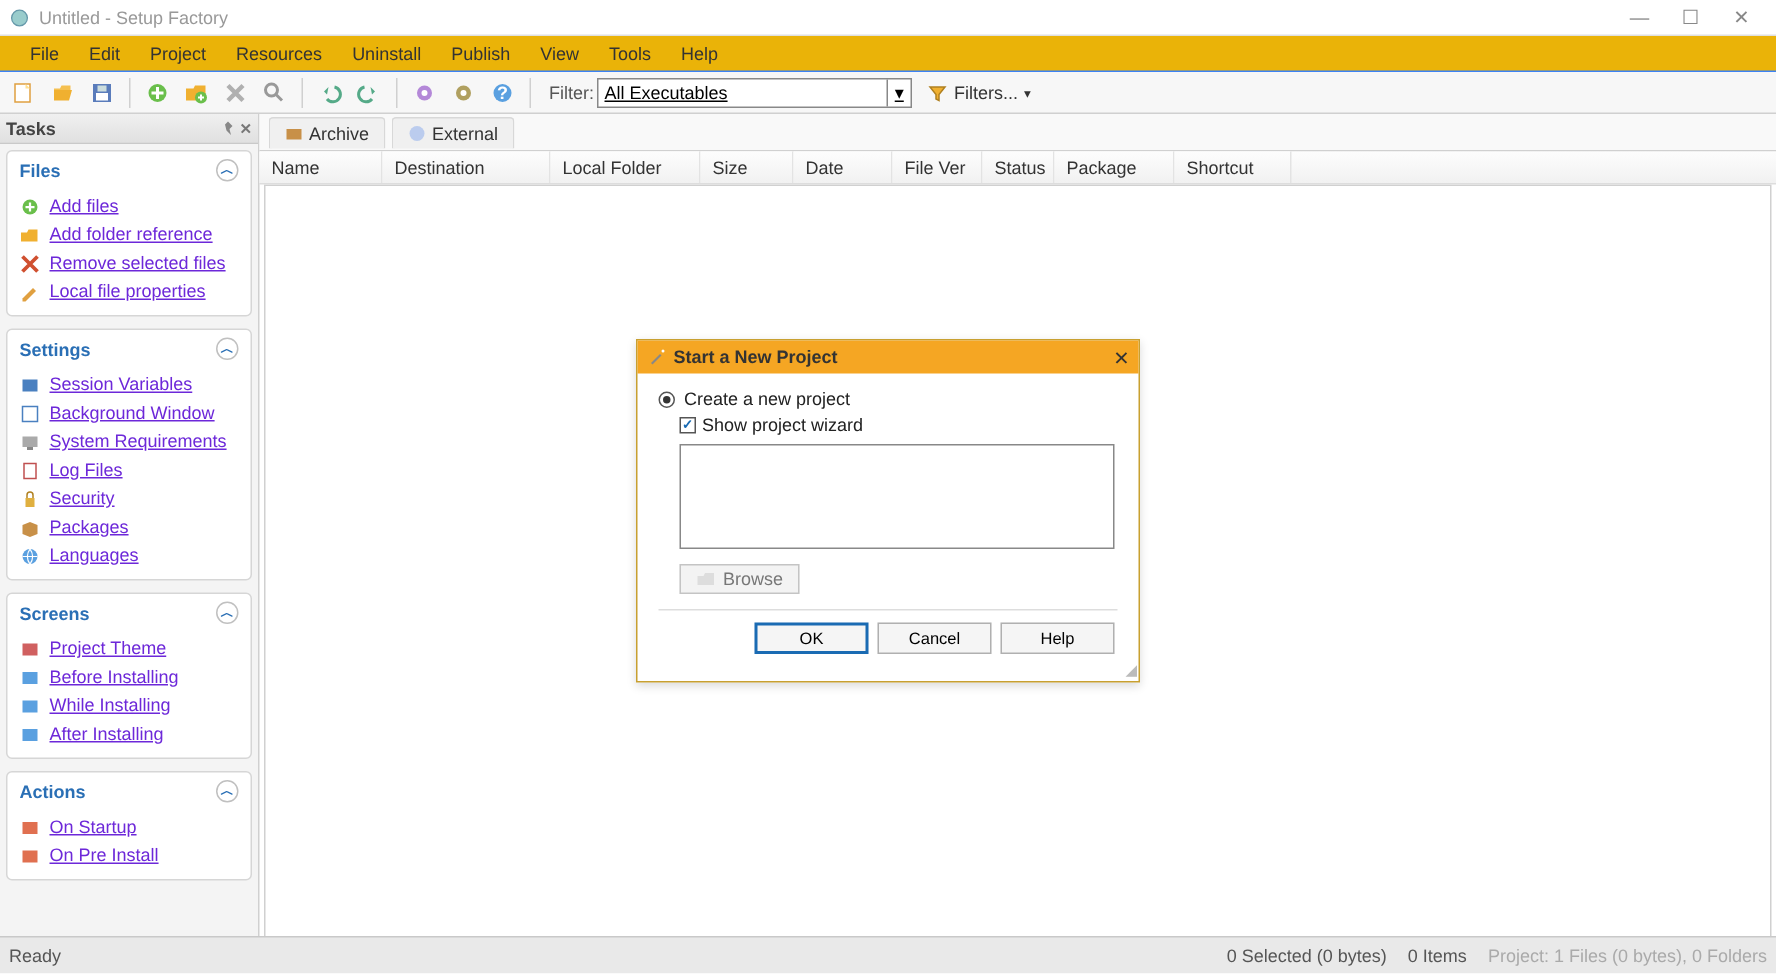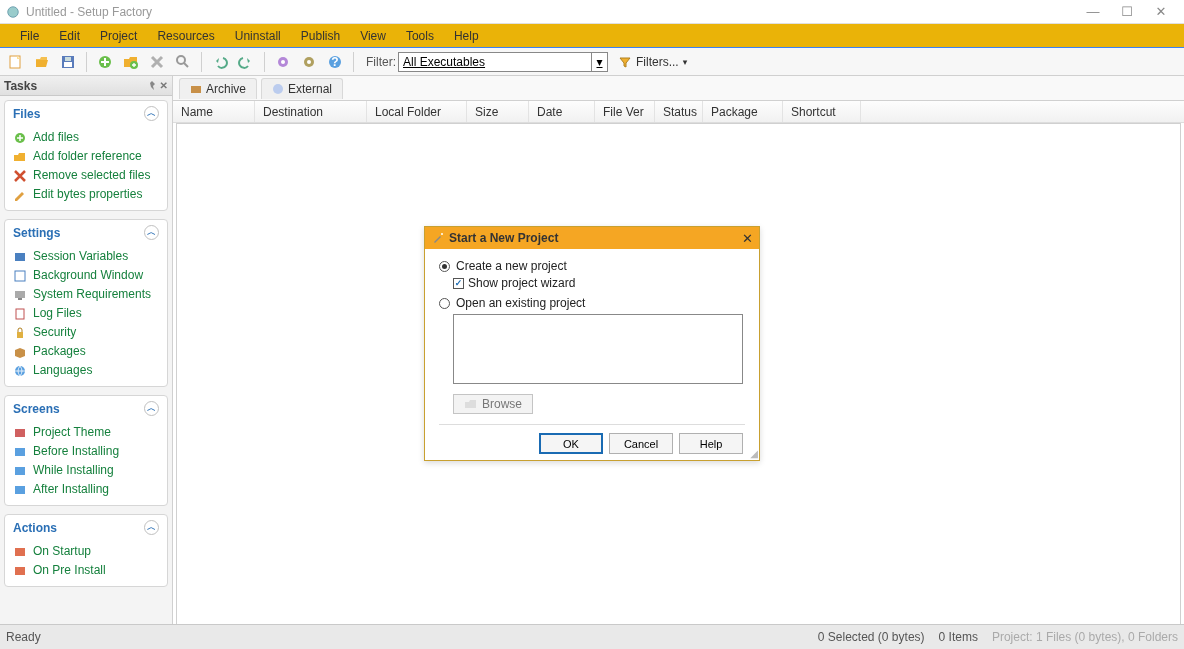--- a/index.html
+++ b/index.html
@@ -27,50 +27,50 @@
 
 .mainarea { position: absolute; top: 76px; bottom: 18px; left: 0; right: 0; display: flex; }
 .sidebar { width: 172px; background: #f4f4f4; display: flex; flex-direction: column; }
 .sidebar-header { height: 20px; background: linear-gradient(#f0f0f0,#e0e0e0); border-bottom: 1px solid #c9c9c9; display: flex; align-items: center; padding: 0 4px; font-weight: 600; color: #444; }
 .sidebar-header .icons { margin-left: auto; display: flex; gap: 2px; }
 .panel-wrap { padding: 4px; flex: 1; overflow-y: auto; }
 .panel { background: #fff; border: 1px solid #d6d6d6; border-radius: 4px; margin-bottom: 8px; }
 .panel-head { display: flex; align-items: center; padding: 5px 8px; color: #2a6fb5; font-weight: 600; font-size: 13px; }
 .panel-head .chev { margin-left: auto; width: 15px; height: 15px; border: 1px solid #c0c0c0; border-radius: 50%; display: flex; align-items: center; justify-content: center; color: #2a6fb5; font-size: 9px; }
 .panel-body { padding: 2px 8px 6px; }
-.pitem { display: flex; align-items: flex-start; gap: 6px; padding: 2px 0; color: #15803d; line-height: 1.25; cursor: default; }
+.pitem { display: flex; align-items: flex-start; gap: 6px; padding: 2px 0; color: #6d28d9; line-height: 1.25; cursor: default; text-decoration: underline; }
 .pitem .ico { width: 14px; flex: none; margin-top: 1px; }
 
 
 .content { flex: 1; display: flex; flex-direction: column; border-left: 1px solid #d0d0d0; }
 .tabs { height: 25px; display: flex; align-items: center; padding-left: 6px; gap: 4px; border-bottom: 1px solid #d0d0d0; background: #f9f9f9; }
 .tab { display: flex; align-items: center; gap: 4px; padding: 3px 10px; background: #f0f0f0; border: 1px solid #d8d8d8; border-bottom: none; border-radius: 3px 3px 0 0; color: #333; }
 .cols { height: 22px; display: flex; background: linear-gradient(#fdfdfd,#f1f1f1); border-bottom: 1px solid #ddd; }
 .col { padding: 4px 8px; border-right: 1px solid #e3e3e3; color: #333; background: linear-gradient(#fdfdfd,#f1f1f1); }
 .listbody { flex: 1; background: #fff; border: 1px solid #d0d0d0; margin: 0 3px 3px 3px; }
 
 
 .statusbar { position: absolute; bottom: 0; left: 0; right: 0; height: 18px; background: #e9e9e9; display: flex; align-items: center; padding: 12px 6px; color: #555; border-top: 1px solid #c9c9c9; }
 .statusbar .cells { margin-left: auto; display: flex; gap: 14px; }
 
 
 .dialog { position: absolute; left: 424px; top: 209px; width: 336px; background: #fff; border: 1px solid #c8a030; box-shadow: 0 2px 6px rgba(0,0,0,0.15); margin-top: 17px; }
 .dlg-title { height: 22px; background: #f5a623; display: flex; align-items: center; padding: 0 6px; color: #333; font-size: 12px; }
 .dlg-title .close { margin-left: auto; font-size: 13px; color: #333; }
-.dlg-body { padding: 10px 14px 4px; }
+.dlg-body { padding: 10px 14px 16px; }
 .radio-row { display: flex; align-items: center; gap: 6px; margin-bottom: 3px; color: #222; }
 .check-row { display: flex; align-items: center; gap: 4px; margin-left: 14px; margin-bottom: 6px; color: #222; }
 .radio-dot { width: 11px; height: 11px; border: 1px solid #555; border-radius: 50%; display: flex; align-items: center; justify-content: center; }
 .radio-dot.sel::after { content: ""; width: 5px; height: 5px; background: #333; border-radius: 50%; }
 .checkbox { width: 11px; height: 11px; border: 1px solid #555; display: flex; align-items: center; justify-content: center; color: #1a6bb3; font-size: 9px; font-weight: bold; }
 .dlg-list { width: 290px; height: 70px; border: 1px solid #888; margin-left: 14px; margin-top: 4px; background: #fff; }
 .browse-btn { margin: 10px 0 6px 14px; display: inline-flex; align-items: center; gap: 4px; padding: 2px 10px; background: #f3f3f3; border: 1px solid #c4c4c4; color: #777; }
 .dlg-sep { height: 1px; background: #ddd; margin: 4px 0 8px; }
 .dlg-btns { display: flex; gap: 6px; justify-content: flex-end; padding-right: 2px; padding-bottom: 2px; }
-.dlg-btns button { width: 64px; height: 21px; background: #f5f5f5; border: 1px solid #b0b0b0; font-size: 11px; }
+.dlg-btns button { width: 76px; height: 21px; background: #f5f5f5; border: 1px solid #b0b0b0; font-size: 11px; }
 .dlg-btns .primary { border: 2px solid #1a6bb3; }
 .grip { position: absolute; right: 1px; bottom: 1px; color: #bbb; font-size: 10px; line-height:1; }
 
 
 svg { display: block; }
 </style>
 </head>
 <body>
 
 <div class="titlebar">
@@ -225,21 +225,21 @@
           <div class="pitem">
               <svg class="ico" width="14" height="14">
                 <path d="M2 2l10 10M12 2L2 12" stroke="#d05030" stroke-width="2.5"></path>
               </svg>
               <span>Remove selected files</span>
             </div>
           <div class="pitem">
               <svg class="ico" width="14" height="14">
                 <path d="M2 11l7-7 2 2-7 7H2z" fill="#e0a040"></path>
               </svg>
-              <span>Edit bytes properties</span>
+              <span>Local file properties</span>
             </div>
         </div>
       </div>
 
       <div class="panel">
         <div class="panel-head">
             <span>Settings</span>
             <span class="chev">︿</span>
           </div>
         <div class="panel-body">
@@ -397,24 +397,20 @@
   </div>
   <div class="dlg-body">
     <label class="radio-row">
       <span class="radio-dot sel"></span>
       <span>Create a new project</span>
     </label>
     <label class="check-row">
       <span class="checkbox">✓</span>
       <span>Show project wizard</span>
     </label>
-    <label class="radio-row">
-      <span class="radio-dot"></span>
-      <span>Open an existing project</span>
-    </label>
     <div class="dlg-list"></div>
     <div class="browse-btn">
       <svg width="14" height="14">
           <path d="M1 5h4l1-2h6v8H1z" fill="#ddd"></path>
         </svg>
       <span>Browse</span>
     </div>
     <div class="dlg-sep"></div>
     <div class="dlg-btns">
       <button class="primary">OK</button>

